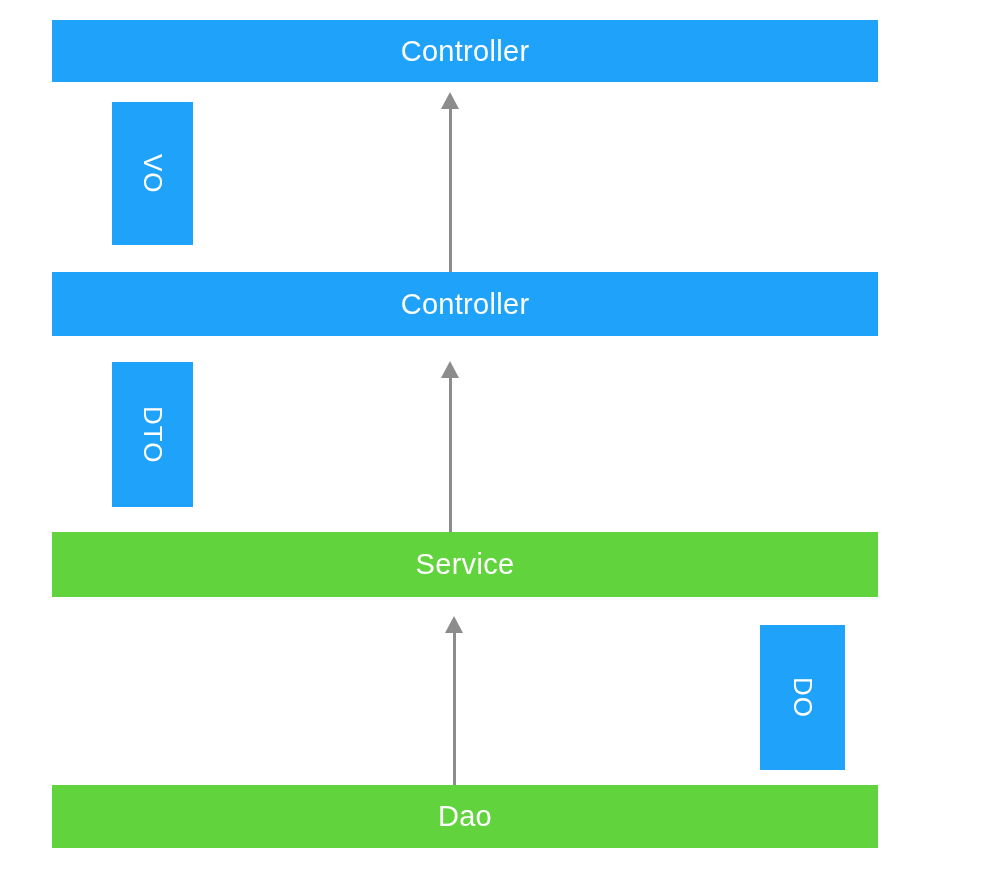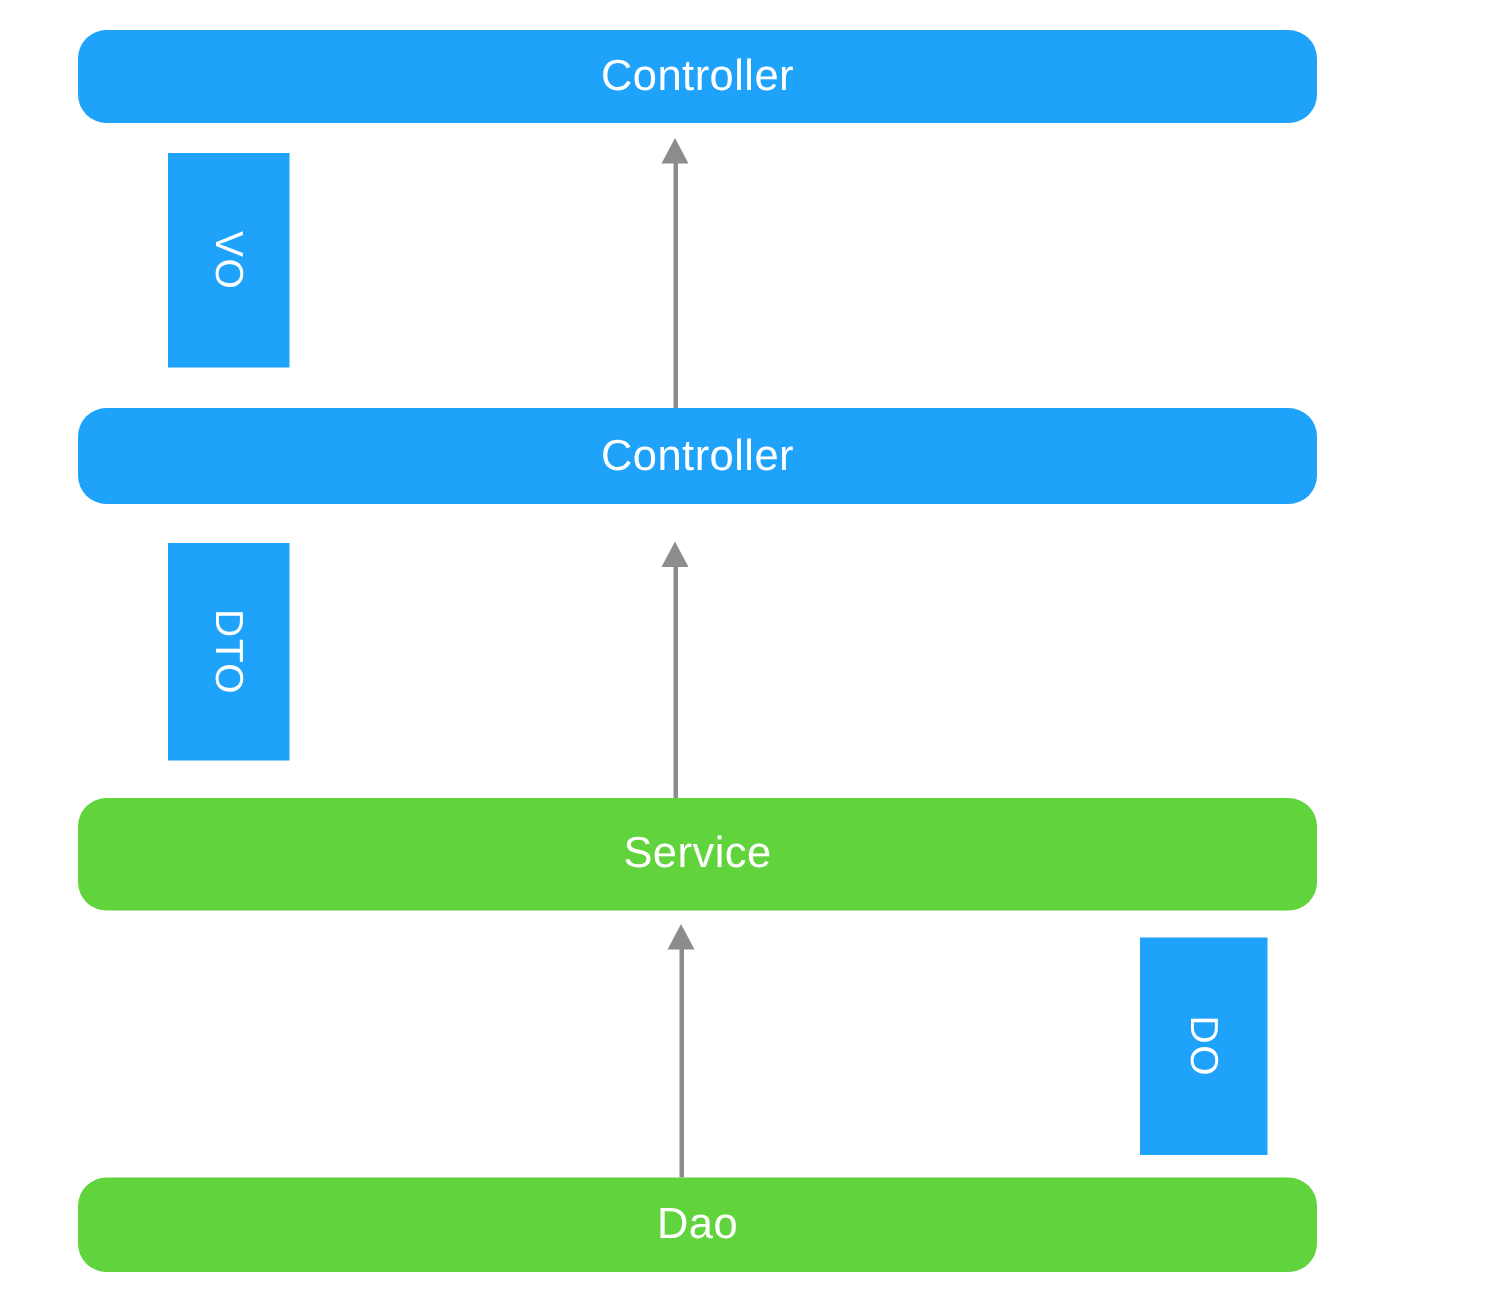--- a/index.html
+++ b/index.html
@@ -19,21 +19,20 @@
   .layer-bar {
     position: absolute;
     left: 52px;
     width: 826px;
     display: flex;
     align-items: center;
     justify-content: center;
     color: var(--label-color, #fff);
     font-size: 29px;
     letter-spacing: 0.3px;
-    border-radius: 19px;
   }
   .side-box {
     position: absolute;
     display: flex;
     align-items: center;
     justify-content: center;
     color: var(--label-color, #fff);
     font-size: 26px;
   }
   .side-box .vtext {
@@ -89,21 +88,21 @@
 
   <div class="side-box fill-blue" style="left:112px; top:362px; width:81px; height:145px;">
     <span class="vtext">DTO</span>
   </div>
 
   <div class="arrow" style="left:441px; top:361px; height:171px;">
     <div class="arrow-head"></div>
     <div class="arrow-shaft"></div>
   </div>
 
-  <div class="layer-bar fill-green" style="top:532px; height:75px;">
+  <div class="layer-bar fill-green" style="top:532px; height:65px;">
     <span>Service</span>
   </div>
 
   <div class="side-box fill-blue" style="left:760px; top:625px; width:85px; height:145px;">
     <span class="vtext">DO</span>
   </div>
 
   <div class="arrow" style="left:445px; top:616px; height:169px;">
     <div class="arrow-head"></div>
     <div class="arrow-shaft"></div>

